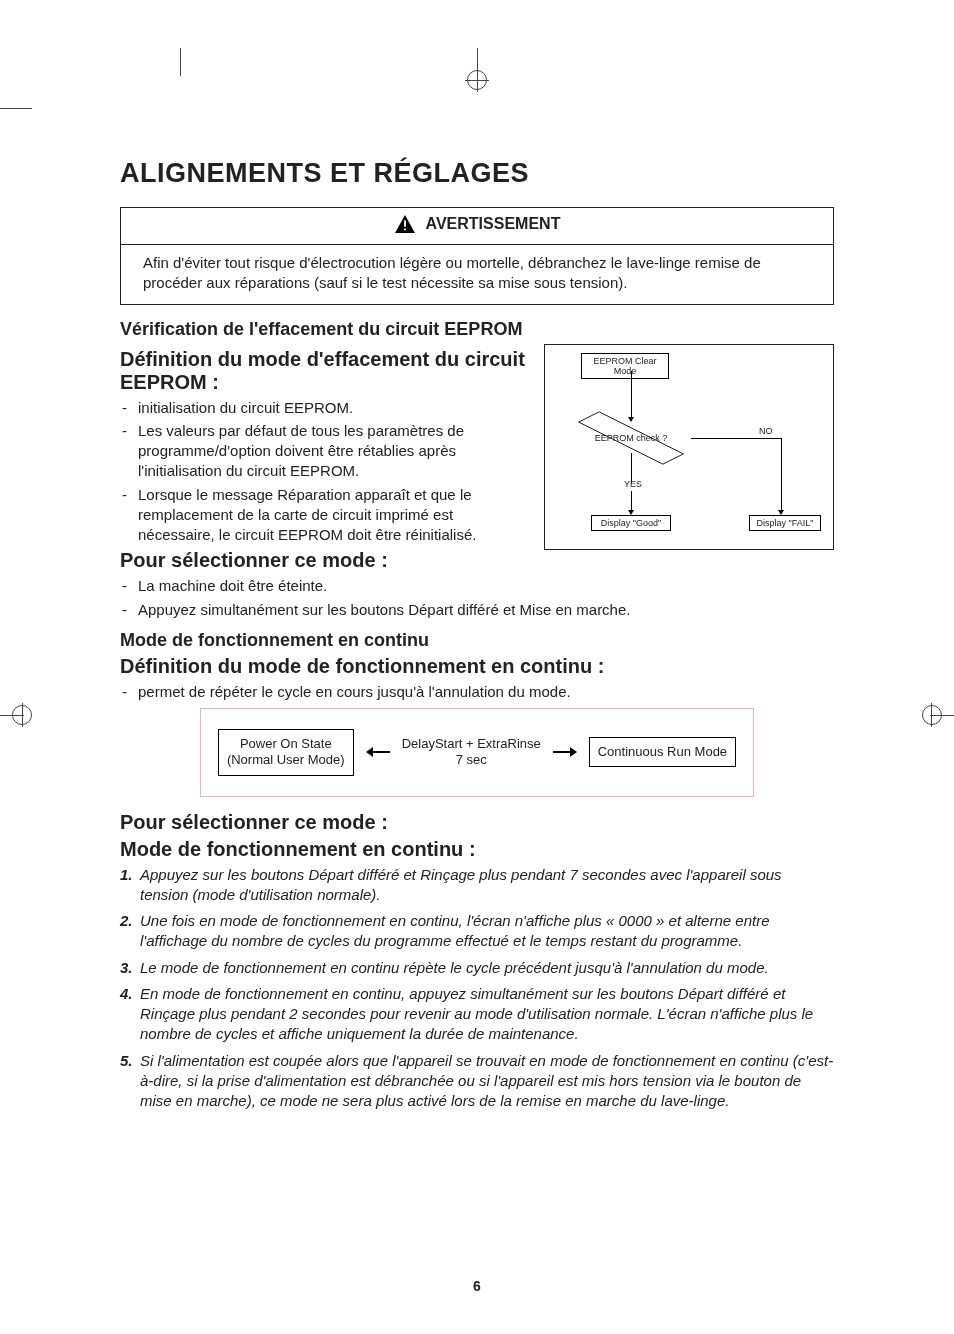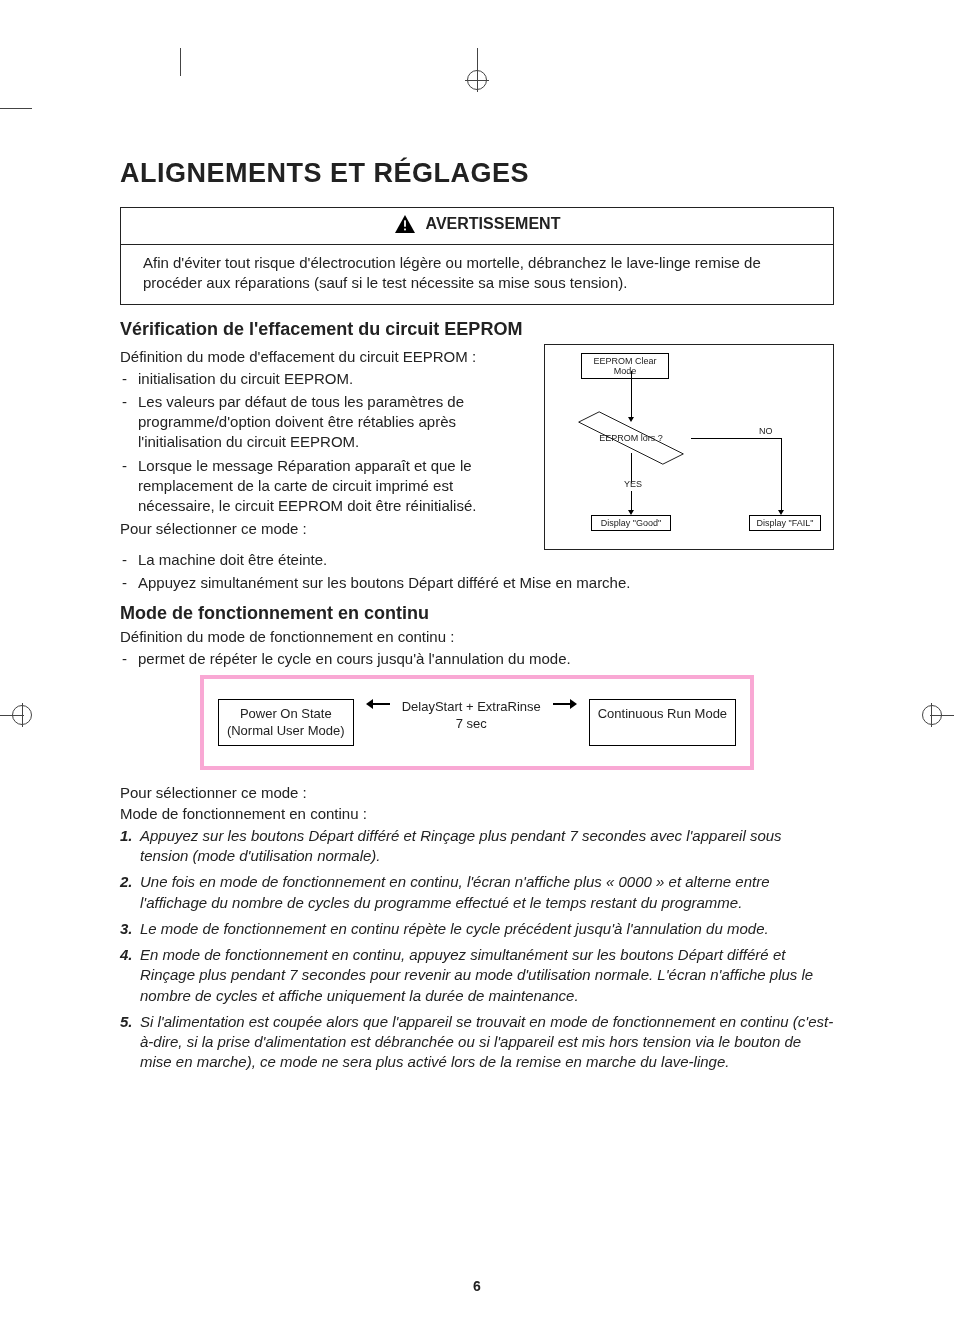--- a/index.html
+++ b/index.html
@@ -35,21 +35,21 @@
   
   .content { position: absolute; left: 120px; top: 110px; width: 714px; }
   h1 { font-size: 27px; font-weight: 700; letter-spacing: 0.5px; margin-bottom: 18px; }
   .warn-box { border: 1px solid #222; padding: 0 0 10px 0; margin-bottom: 14px; }
   .warn-head-row { border-bottom: 1px solid #222; padding: 6px 0; text-align: center; }
   .warn-head { display: inline-flex; align-items: center; gap: 10px; font-weight: 700; font-size: 16px; }
   .warn-head svg { width: 22px; height: 20px; }
   .warn-body { padding: 8px 22px 0 22px; font-size: 15px; line-height: 1.35; }
 
   h2 { font-size: 18px; font-weight: 700; margin: 6px 0 4px 0; }
-  .sub { font-size: 15px; font-weight: 400; margin: 4px 0 4px 0; }
+  .sub { font-size: 20px; font-weight: 700; margin: 4px 0 4px 0; }
   .row { display: flex; gap: 18px; align-items: flex-start; }
   .col-text { flex: 1 1 auto; }
   .col-fig { flex: 0 0 290px; border: 1px solid #222; padding: 8px 6px 8px 6px; font-size: 10px; }
   ul.dash { list-style: none; padding-left: 0; }
   ul.dash > li { position: relative; padding-left: 18px; font-size: 15px; line-height: 1.35; margin-bottom: 3px; }
   ul.dash > li::before { content: "-"; position: absolute; left: 2px; }
   ol.num { list-style: none; padding-left: 0; counter-reset: n; font-style: italic; }
   ol.num > li { position: relative; padding-left: 20px; font-size: 15px; line-height: 1.35; margin-bottom: 6px; counter-increment: n; }
   ol.num > li::before { content: counter(n) "."; position: absolute; left: 0; font-weight: 700; }
 
@@ -57,21 +57,21 @@
   .fc { position: relative; height: 188px; }
   .fc .box { position: absolute; border: 1px solid #000; background: #fff; font-size: 9px; text-align: center; padding: 2px 4px; }
   .fc .line { position: absolute; background: #000; }
   .fc .diamond { position: absolute; width: 120px; height: 30px; }
   .fc .diamond .shape { width: 100%; height: 100%; border: 1px solid #000; transform: scaleY(0.5) rotate(45deg); transform-origin: center; background: #fff; }
   .fc .diamond .lbl { position: absolute; inset: 0; display: flex; align-items: center; justify-content: center; font-size: 9px; }
   .fc .txt { position: absolute; font-size: 9px; }
   .fc .arrowhead { position: absolute; width: 0; height: 0; border-left: 3px solid transparent; border-right: 3px solid transparent; border-top: 5px solid #000; }
 
   
-  .crm { border: 4px solid #f9a8d4; padding: 20px 8px; display: flex; justify-content: center; gap: 12px; font-size: 13px; margin: 6px 0 14px 0; }
+  .crm { border: 1px solid #f9a8d4; padding: 20px 8px; display: flex; align-items: center; justify-content: center; gap: 12px; font-size: 13px; margin: 6px 0 14px 0; }
   .crm .b { border: 1px solid #000; padding: 6px 8px; text-align: center; line-height: 1.25; }
   .crm .arrow { width: 24px; height: 10px; position: relative; }
   .crm .arrow .shaft { position: absolute; top: 50%; left: 0; right: 6px; height: 2px; background: #000; transform: translateY(-50%); }
   .crm .arrow.left .head { position: absolute; left: 0; top: 50%; transform: translateY(-50%); width: 0; height: 0; border-top: 5px solid transparent; border-bottom: 5px solid transparent; border-right: 7px solid #000; }
   .crm .arrow.left .shaft { left: 6px; right: 0; }
   .crm .arrow.right .head { position: absolute; right: 0; top: 50%; transform: translateY(-50%); width: 0; height: 0; border-top: 5px solid transparent; border-bottom: 5px solid transparent; border-left: 7px solid #000; }
   .crm .mid { text-align: center; line-height: 1.25; }
 
   .pagenum { position: absolute; left: 50%; transform: translateX(-50%); bottom: 88px; font-weight: 700; font-size: 14px; }
 </style>
@@ -135,21 +135,21 @@
         <div class="sub">Pour sélectionner ce mode :</div>
       </div>
 
       <div class="col-fig">
         <div class="fc">
           <div class="box" style="left:30px; top:0; width:88px;">EEPROM Clear Mode</div>
           <div class="line" style="left:80px; top:18px; width:1px; height:48px;"></div>
           <div class="arrowhead" style="left:77px; top:64px;"></div>
           <div class="diamond" style="left:20px; top:70px;">
             <div class="shape"></div>
-            <div class="lbl">EEPROM lors ?</div>
+            <div class="lbl">EEPROM check ?</div>
           </div>
 
           <div class="line" style="left:140px; top:85px; width:90px; height:1px;"></div>
           <div class="txt" style="left:208px; top:73px;">NO</div>
           <div class="line" style="left:230px; top:85px; width:1px; height:74px;"></div>
           <div class="arrowhead" style="left:227px; top:157px;"></div>
           <div class="box" style="left:198px; top:162px; width:72px;">Display "FAIL"</div>
 
           <div class="line" style="left:80px; top:100px; width:1px; height:30px;"></div>
           <div class="txt" style="left:73px; top:126px;">YES</div>
@@ -193,19 +193,19 @@
       </div>
     </div>
 
     <div class="sub">Pour sélectionner ce mode :</div>
 
     <div class="sub">Mode de fonctionnement en continu :</div>
     <ol class="num">
       <li>Appuyez sur les boutons Départ différé et Rinçage plus pendant 7 secondes avec l'appareil sous tension (mode d'utilisation normale).</li>
       <li>Une fois en mode de fonctionnement en continu, l'écran n'affiche plus « 0000 » et alterne entre l'affichage du nombre de cycles du programme effectué et le temps restant du programme.</li>
       <li>Le mode de fonctionnement en continu répète le cycle précédent jusqu'à l'annulation du mode.</li>
-      <li>En mode de fonctionnement en continu, appuyez simultanément sur les boutons Départ différé et Rinçage plus pendant 7 secondes pour revenir au mode d'utilisation normale. L'écran n'affiche plus le nombre de cycles et affiche uniquement la durée de maintenance.</li>
+      <li>En mode de fonctionnement en continu, appuyez simultanément sur les boutons Départ différé et Rinçage plus pendant 2 secondes pour revenir au mode d'utilisation normale. L'écran n'affiche plus le nombre de cycles et affiche uniquement la durée de maintenance.</li>
       <li>Si l'alimentation est coupée alors que l'appareil se trouvait en mode de fonctionnement en continu (c'est-à-dire, si la prise d'alimentation est débranchée ou si l'appareil est mis hors tension via le bouton de mise en marche), ce mode ne sera plus activé lors de la remise en marche du lave-linge.</li>
     </ol>
   </div>
 
   <div class="pagenum">6</div>
 </div>
 
 </body></html>

